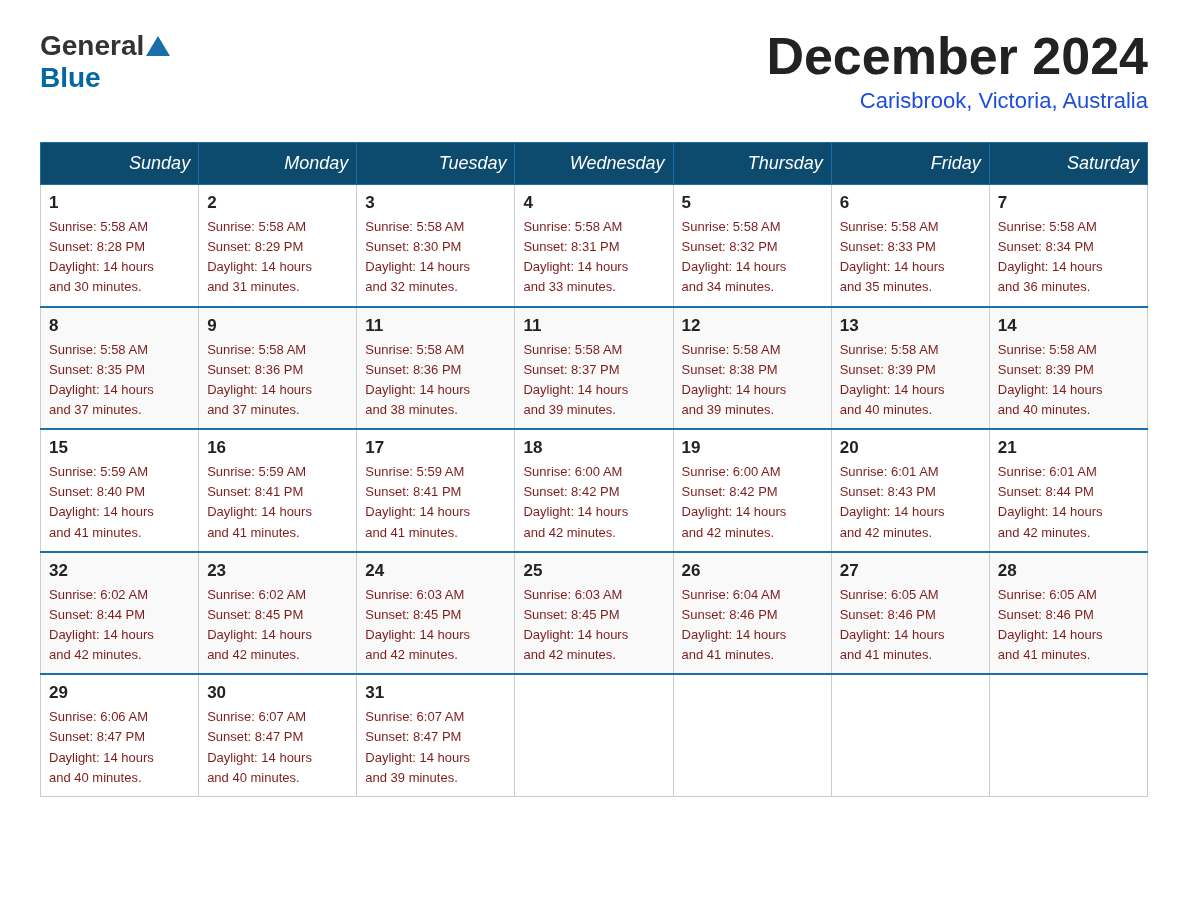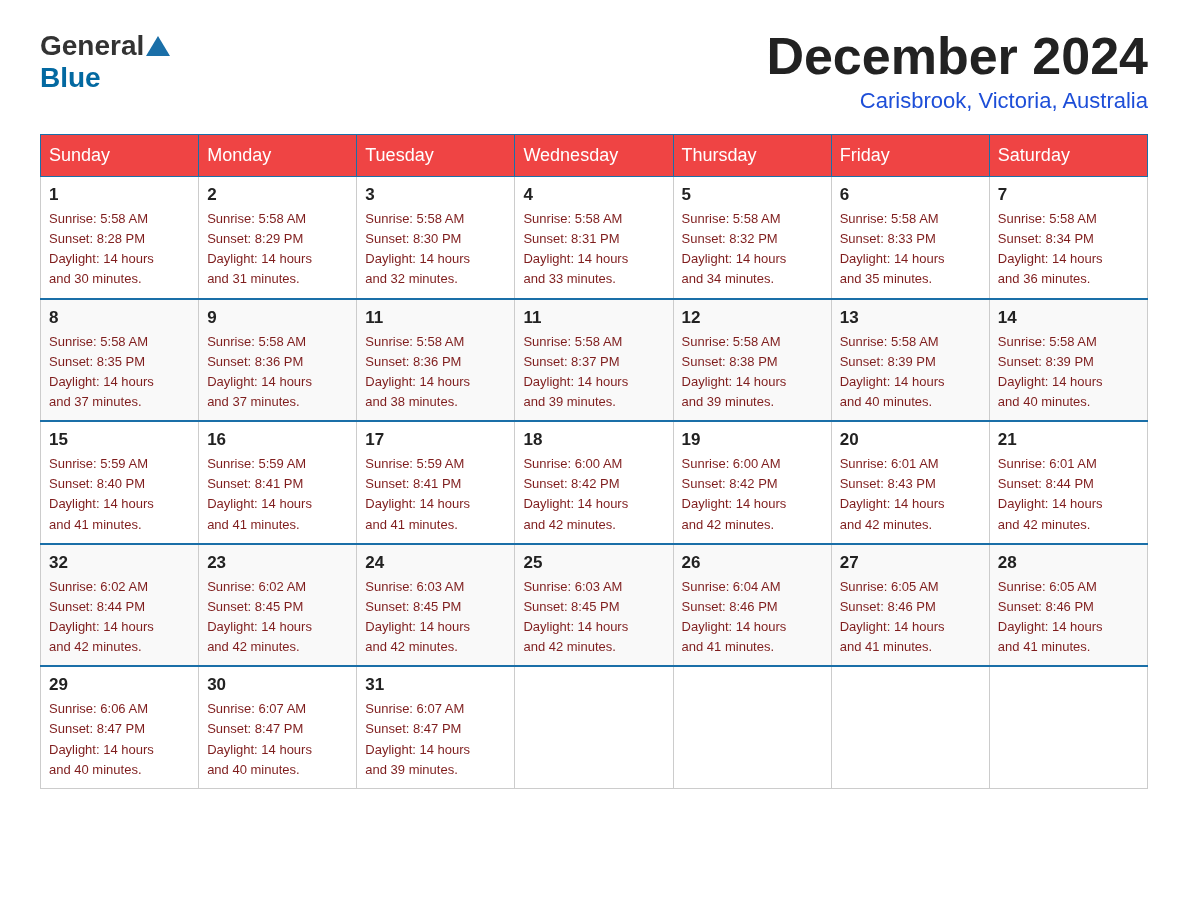--- a/index.html
+++ b/index.html
@@ -7,21 +7,21 @@
       font-family: Arial, sans-serif;
       background: #ffffff;
       padding: 30px 40px;
       width: 1188px;
       min-height: 918px;
     }
     .header-row {
       display: flex;
       justify-content: space-between;
       align-items: flex-start;
-      margin-bottom: 20px;
+      margin-bottom: 28px;
     }
     .logo {
       display: flex;
       flex-direction: column;
       align-items: flex-start;
     }
     .logo-text {
       font-size: 28px;
       font-weight: bold;
       color: #333;
@@ -58,27 +58,28 @@
       font-size: 22px;
       color: #1d4ed8;
       margin-top: 6px;
     }
     .calendar-table {
       width: 100%;
       border-collapse: collapse;
       table-layout: fixed;
     }
     .calendar-table th {
-      background-color: #ef4444;
+      background-color: #0c4a6e;
       color: #ffffff;
       font-size: 18px;
       font-weight: normal;
       padding: 10px 8px;
-      text-align: left;
+      text-align: right;
       border: 1px solid #1a6fa8;
+      font-style: italic;
     }
     .calendar-table td {
       border: 1px solid #ccc;
       vertical-align: top;
       padding: 8px 8px;
       height: 110px;
       background: #ffffff;
     }
     .calendar-table tr:nth-child(even) td {
       background: #f9f9f9;

